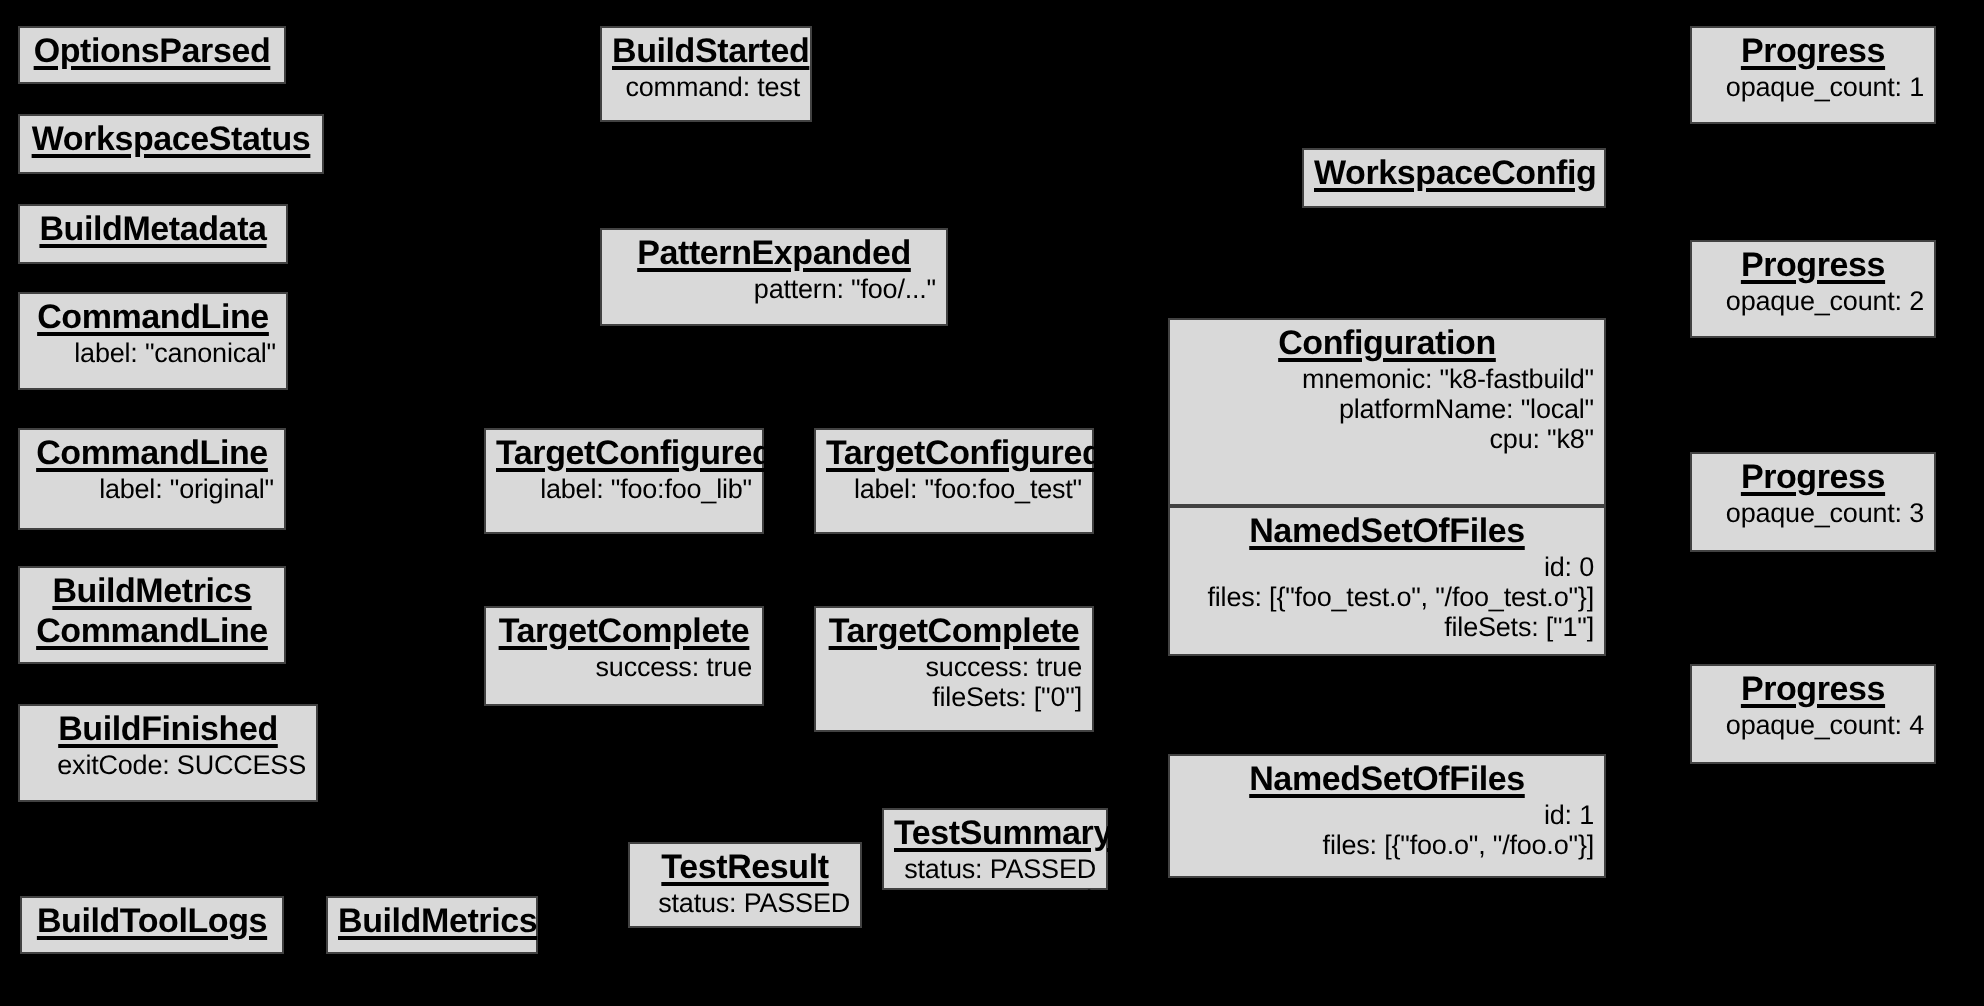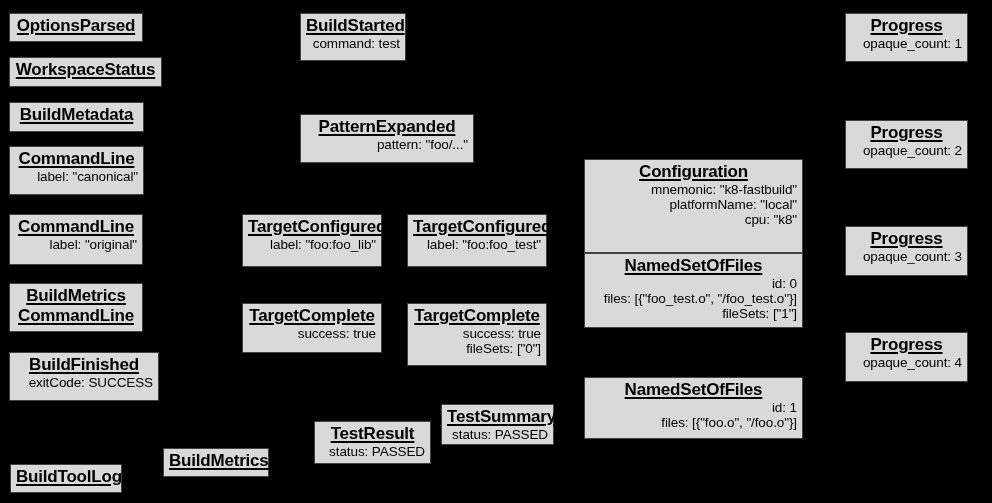--- a/index.html
+++ b/index.html
@@ -51,21 +51,21 @@
 
   <div class="node" style="left:9px;top:283px;width:134px;height:49px">
     <div class="nt">BuildMetrics CommandLine</div>
   </div>
 
   <div class="node" style="left:9px;top:352px;width:150px;height:49px">
     <div class="nt">BuildFinished</div>
     <div class="nf">exitCode: SUCCESS</div>
   </div>
 
-  <div class="node" style="left:10px;top:464px;width:112px;height:29px">
+  <div class="node" style="left:10px;top:448px;width:132px;height:29px">
     <div class="nt">BuildToolLogs</div>
   </div>
 
   <div class="node" style="left:163px;top:448px;width:106px;height:29px">
     <div class="nt">BuildMetrics</div>
   </div>
 
   <div class="node" style="left:300px;top:13px;width:106px;height:48px">
     <div class="nt">BuildStarted</div>
     <div class="nf">command: test</div>
@@ -101,20 +101,23 @@
     <div class="nt">TestResult</div>
     <div class="nf">status: PASSED</div>
   </div>
 
   <div class="node" style="left:441px;top:404px;width:113px;height:41px">
     <div class="nt">TestSummary</div>
     <div class="nf">status: PASSED</div>
     <div class="nf">runs: 1</div>
   </div>
 
+  <div class="node" style="left:651px;top:74px;width:152px;height:30px">
+    <div class="nt">WorkspaceConfig</div>
+  </div>
 
   <div class="node" style="left:584px;top:159px;width:219px;height:94px">
     <div class="nt">Configuration</div>
     <div class="nf">mnemonic: "k8-fastbuild"</div>
     <div class="nf">platformName: "local"</div>
     <div class="nf">cpu: "k8"</div>
   </div>
 
   <div class="node" style="left:584px;top:253px;width:219px;height:75px">
     <div class="nt">NamedSetOfFiles</div>

